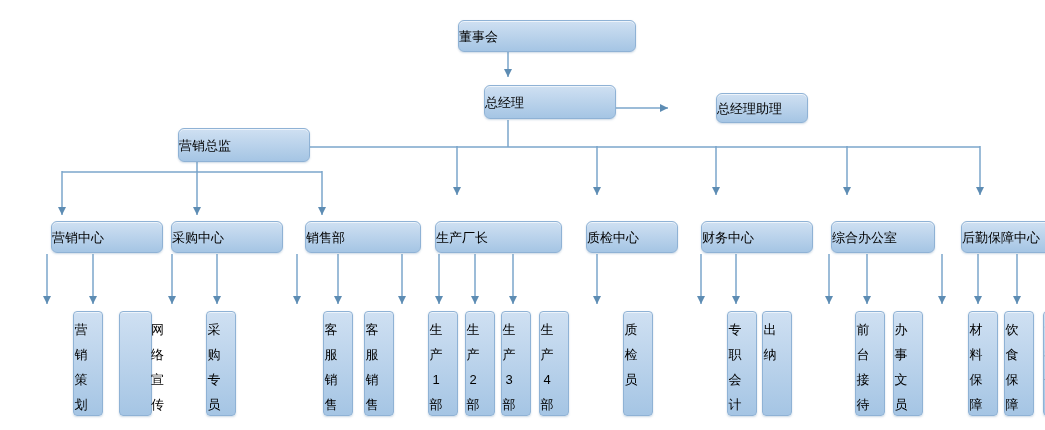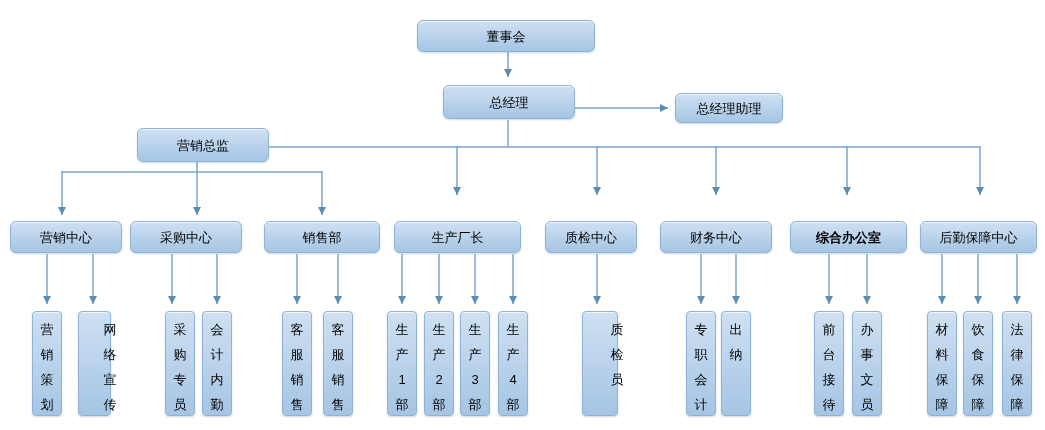--- a/index.html
+++ b/index.html
@@ -23,26 +23,27 @@
   .wires { position: absolute; left: 0; top: 0; }
   .wires line { stroke: var(--connector); stroke-width: 1.5; fill: none; }
   .node {
     position: absolute;
     background: linear-gradient(180deg, var(--node-fill-top) 0%, var(--node-fill-bottom) 100%);
     border: 1px solid var(--node-border);
     border-radius: 6px;
     box-shadow: inset 0 1px 0 rgba(255,255,255,0.65), 0 1px 2px rgba(110,145,180,0.35);
     display: flex;
     align-items: center;
-    justify-content: center;
+    justify-content: flex-start;
     font-size: 13px;
     line-height: 1;
     color: var(--text);
     box-sizing: border-box;
     cursor: default;
+    margin-left: 41px;
   }
   .node.v {
     width: 30px;
     height: 105px;
     border-radius: 4px;
     align-items: flex-start;
   }
   .node.v .vtext {
     display: block;
     width: 14px;
@@ -103,21 +104,21 @@
     <line x1="978" y1="254" x2="978" y2="304" marker-end="url(#ah)"></line>
     <line x1="1017" y1="254" x2="1017" y2="304" marker-end="url(#ah)"></line>
   </svg>
 
   <div class="node" style="left:417px; top:20px; width:178px; height:32px;">
     <span>董事会</span>
   </div>
   <div class="node" style="left:443px; top:85px; width:132px; height:34px;">
     <span>总经理</span>
   </div>
-  <div class="node" style="left:675px; top:93px; width:108px; height:30px;">
+  <div class="node" style="left:675px; top:93px; width:92px; height:30px;">
     <span>总经理助理</span>
   </div>
   <div class="node" style="left:137px; top:128px; width:132px; height:34px;">
     <span>营销总监</span>
   </div>
 
   <div class="node" style="left:10px;  top:221px; width:112px; height:32px;">
     <span>营销中心</span>
   </div>
   <div class="node" style="left:130px; top:221px; width:112px; height:32px;">
@@ -128,58 +129,55 @@
   </div>
   <div class="node" style="left:394px; top:221px; width:127px; height:32px;">
     <span>生产厂长</span>
   </div>
   <div class="node" style="left:545px; top:221px; width:92px; height:32px;">
     <span>质检中心</span>
   </div>
   <div class="node" style="left:660px; top:221px; width:112px; height:32px;">
     <span>财务中心</span>
   </div>
-  <div class="node" style="left:790px; top:221px; width:117px; height:32px;font-weight:bold;">
+  <div class="node" style="left:790px; top:221px; width:104px; height:32px;">
     <span>综合办公室</span>
   </div>
   <div class="node" style="left:920px; top:221px; width:117px; height:32px;">
     <span>后勤保障中心</span>
   </div>
 
   <div class="node v" style="left:32px;   top:311px;">
     <span class="vtext">营销策划</span>
   </div>
   <div class="node v" style="left:78px;   top:311px;padding-left:31px;">
     <span class="vtext">网络宣传</span>
   </div>
   <div class="node v" style="left:165px;  top:311px;">
     <span class="vtext">采购专员</span>
   </div>
-  <div class="node v" style="left:202px;  top:311px;">
-    <span class="vtext">会计内勤</span>
-  </div>
   <div class="node v" style="left:282px;  top:311px;">
     <span class="vtext">客服销售</span>
   </div>
   <div class="node v" style="left:323px;  top:311px;">
     <span class="vtext">客服销售</span>
   </div>
   <div class="node v" style="left:387px;  top:311px;">
     <span class="vtext">生产1部</span>
   </div>
   <div class="node v" style="left:424px;  top:311px;">
     <span class="vtext">生产2部</span>
   </div>
   <div class="node v" style="left:460px;  top:311px;">
     <span class="vtext">生产3部</span>
   </div>
   <div class="node v" style="left:498px;  top:311px;">
     <span class="vtext">生产4部</span>
   </div>
-  <div class="node v" style="left:582px;  top:311px;padding-left:34px;">
+  <div class="node v" style="left:582px;  top:311px;">
     <span class="vtext">质检员</span>
   </div>
   <div class="node v" style="left:686px;  top:311px;">
     <span class="vtext">专职会计</span>
   </div>
   <div class="node v" style="left:721px;  top:311px;">
     <span class="vtext">出纳</span>
   </div>
   <div class="node v" style="left:814px;  top:311px;">
     <span class="vtext">前台接待</span>

